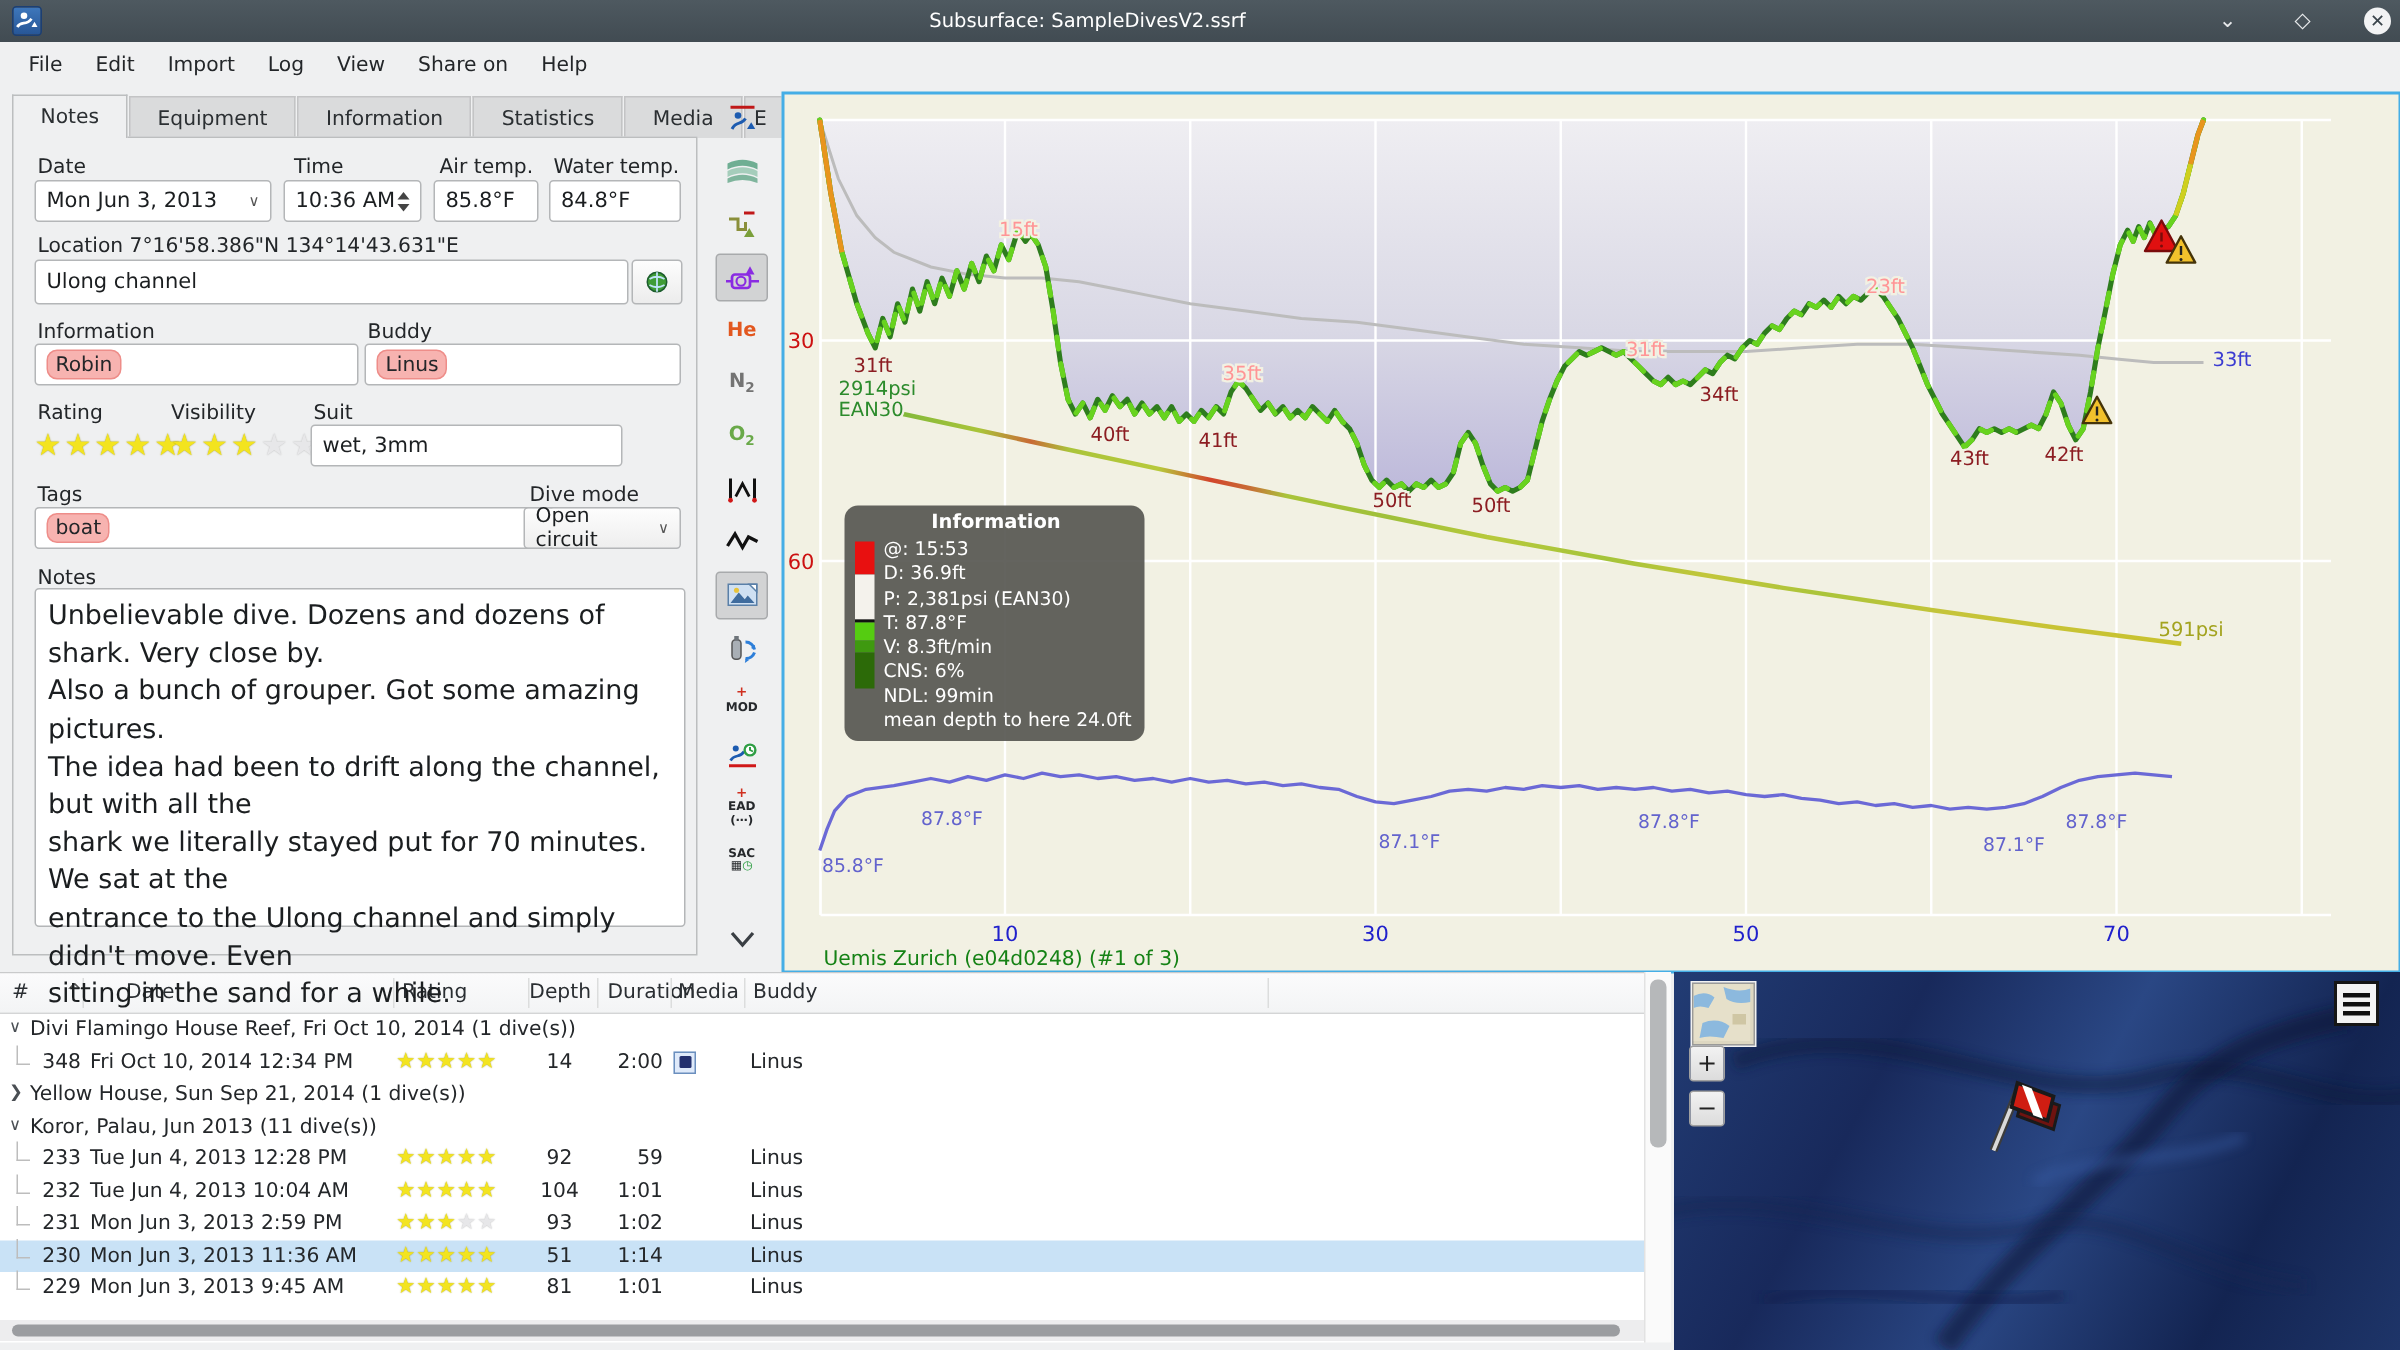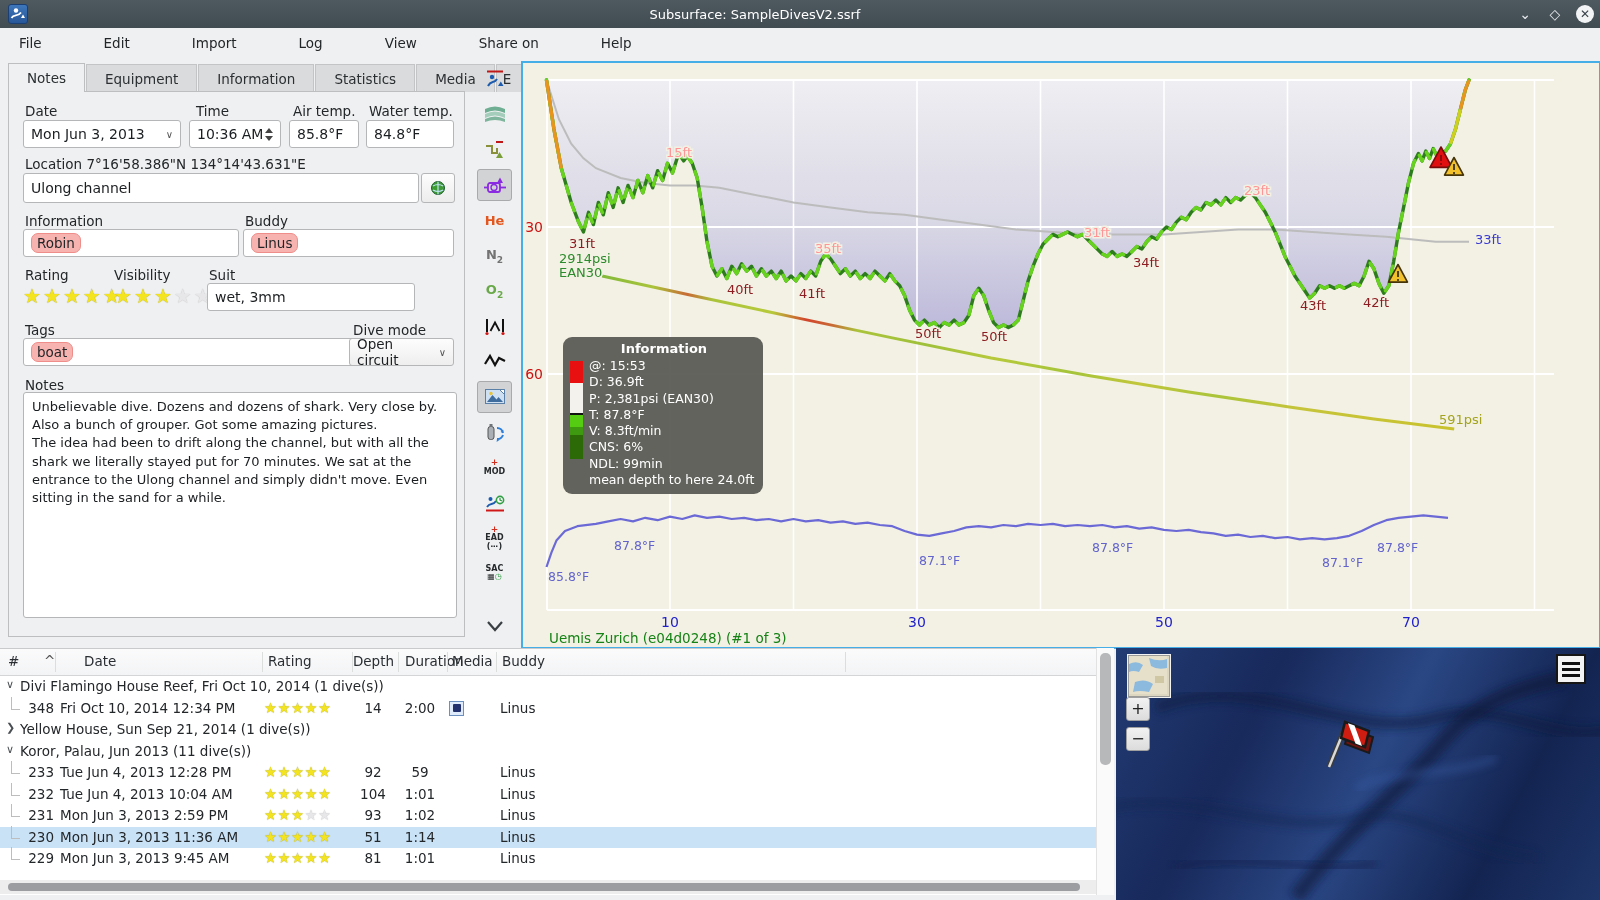--- a/index.html
+++ b/index.html
@@ -1,25 +1,25 @@
 <!DOCTYPE html>
 <html><head>
 <meta charset="utf-8">
 <style>
   html,body{margin:0;padding:0;}
   body{width:1600px;height:900px;overflow:hidden;font-family:"DejaVu Sans","Liberation Sans",sans-serif;background:#eff0f1;}
   #app{position:relative;width:1600px;height:900px;background:#eff0f1;}
   
-  #titlebar{position:absolute;left:0;top:0;width:1600px;height:28px;background:linear-gradient(#4e5960,#414b52);display:flex;align-items:center;color:#fff;font-size:13px;}
+  #titlebar{position:absolute;left:0;top:0;width:1600px;height:28px;background:linear-gradient(#4e5960,#414b52);display:flex;align-items:center;color:#fff;font-size:13px;gap:20px;}
   #app-icon{position:absolute;left:8px;top:4px;width:20px;height:20px;border-radius:3px;background:linear-gradient(#3e77bb,#275697);border:1px solid #1c3f73;box-sizing:border-box;}
   #title-text{flex:1;text-align:center;}
   .win-ctl{width:30px;text-align:center;color:#e8eaec;font-size:14px;}
   #close-circle{display:inline-block;width:18px;height:18px;border-radius:50%;background:#f2f3f4;color:#3a444b;line-height:18px;font-size:12px;font-weight:bold;}
   
-  #menubar{position:absolute;left:0;top:28px;width:1600px;height:30px;background:#eff0f1;display:flex;align-items:center;padding-left:8px;box-sizing:border-box;gap:40px;}
+  #menubar{position:absolute;left:0;top:28px;width:1600px;height:30px;background:#eff0f1;display:flex;align-items:center;padding-left:8px;box-sizing:border-box;}
   .menu-item{padding:4px 11px;font-size:13.5px;color:#232629;}
   
   #tabbar{position:absolute;left:8px;top:63px;height:29px;display:flex;align-items:flex-end;}
   .tab{height:28px;line-height:28px;padding:0 18px;font-size:13.5px;color:#2b2f32;background:#dadbdc;border:1px solid #c3c4c5;border-bottom:none;margin-right:1px;box-sizing:border-box;}
   .tab.active{background:#eff0f1;border-color:#bcbebf;height:29px;position:relative;z-index:3;}
   .tab.clipped{width:26px;padding:0 6px;overflow:hidden;}
   .tab-arrows{display:flex;align-items:center;height:28px;font-size:12px;color:#555;}
   .tab-arrows span{padding:0 5px;color:#9a9c9e;}
   .tab-arrows span.en{color:#3a3f44;}
   
@@ -28,21 +28,21 @@
   .field{position:absolute;height:28px;background:#fff;border:1px solid #b4b6b8;border-radius:3px;box-sizing:border-box;font-size:14px;color:#1b1e20;display:flex;align-items:center;padding:0 7px;}
   .combo-arrow{margin-left:auto;color:#555;font-size:10px;}
   .spin{margin-left:auto;display:flex;flex-direction:column;justify-content:center;gap:3px;}
   .spin i{display:block;width:0;height:0;border-left:4px solid transparent;border-right:4px solid transparent;}
   .spin .up{border-bottom:5px solid #444;}
   .spin .dn{border-top:5px solid #444;}
   .chip{background:#f7b3b0;border:1px solid #ee8d89;border-radius:7px;padding:1px 5px;font-size:13.5px;color:#232629;}
   .stars{position:absolute;font-size:20px;letter-spacing:2px;white-space:nowrap;}
   .st-f{color:#f3e41f;text-shadow:0 0 1px #97901a;}
   .st-e{color:#e7e7e9;text-shadow:0 0 1px #b5b5b5;}
-  #notes-box{position:absolute;left:14px;top:300px;width:434px;height:226px;background:#fff;border:1px solid #b4b6b8;border-radius:3px;box-sizing:border-box;padding:5px 8px;font-size:13px;color:#1b1e20;line-height:1.4;white-space:pre-wrap;font-family:"DejaVu Sans","Liberation Sans",sans-serif;}
+  #notes-box{position:absolute;left:14px;top:300px;width:434px;height:226px;background:#fff;border:1px solid #b4b6b8;border-radius:3px;box-sizing:border-box;padding:5px 8px;font-size:18px;color:#1b1e20;line-height:1.4;white-space:pre-wrap;font-family:"DejaVu Sans","Liberation Sans",sans-serif;}
   #globe-btn{position:absolute;left:412px;top:81px;width:34px;height:30px;background:linear-gradient(#fdfdfd,#ececec);border:1px solid #b4b6b8;border-radius:3px;box-sizing:border-box;display:flex;align-items:center;justify-content:center;}
   
   #vtoolbar{position:absolute;left:472px;top:60px;width:46px;height:580px;}
   .tbtn{position:absolute;left:5px;width:35px;height:32px;display:flex;align-items:center;justify-content:center;border-radius:3px;}
   .tbtn.active{background:#d2d3d4;border:1px solid #a8aaac;box-sizing:border-box;}
   .tbtn .gas{font-size:13px;font-weight:bold;text-align:center;}
   .mini{font-size:8px;font-weight:bold;color:#26292c;text-align:center;line-height:1.05;}
   .mini .plus{color:#d03020;font-size:9px;display:block;}
   
   #chart{position:absolute;left:521px;top:61px;width:1076px;height:584px;background:#f2f1e3;border:2px solid #45aee6;box-sizing:content-box;}
@@ -58,21 +58,21 @@
   .hcell{position:absolute;top:4px;}
   .hsep{position:absolute;top:3px;width:1px;height:20px;background:#dcdddd;}
   .dl-row{position:relative;height:21.5px;font-size:13.5px;color:#24272a;}
   .dl-row.selected{background:#c9e2f6;}
   .dl-caret{position:absolute;left:6px;top:2px;color:#4a4f54;font-size:11px;}
   .dl-group-label{position:absolute;left:20px;top:2px;}
   .dl-num{position:absolute;left:18px;width:36px;text-align:right;top:2px;}
   .dl-date{position:absolute;left:60px;top:2px;}
   .dl-stars{position:absolute;left:264px;top:2px;font-size:14.5px;letter-spacing:0.5px;}
   .dl-depth{position:absolute;left:352px;width:42px;text-align:center;top:2px;}
-  .dl-dur{position:absolute;left:398px;width:44px;text-align:center;top:2px;}
+  .dl-dur{position:absolute;left:398px;width:44px;text-align:right;top:2px;}
   .dl-media{position:absolute;left:449px;top:3px;width:15px;height:15px;}
   .dl-buddy{position:absolute;left:500px;top:2px;}
   .tree-stub{position:absolute;left:11px;top:-1px;width:8px;height:12px;border-left:1px solid #bdbdbd;border-bottom:1px solid #bdbdbd;}
   .media-box{width:15px;height:15px;border:1px solid #6b8fbe;background:#dfeafa;box-sizing:border-box;display:flex;align-items:center;justify-content:center;}
   .media-box i{display:block;width:8px;height:8px;background:#23306e;border-radius:1px;}
   #hscroll{position:absolute;left:0;top:880px;width:1096px;height:14px;background:#ededee;}
   #hscroll .handle{position:absolute;left:8px;top:3px;width:1072px;height:8px;background:#9b9da0;border-radius:4px;}
   #vscroll{position:absolute;left:1096px;top:648px;width:18px;height:247px;background:#fafafa;border-left:1px solid #e2e2e2;box-sizing:border-box;}
   #vscroll .handle{position:absolute;left:3px;top:5px;width:11px;height:112px;background:#b6b8ba;border-radius:5px;}
   

